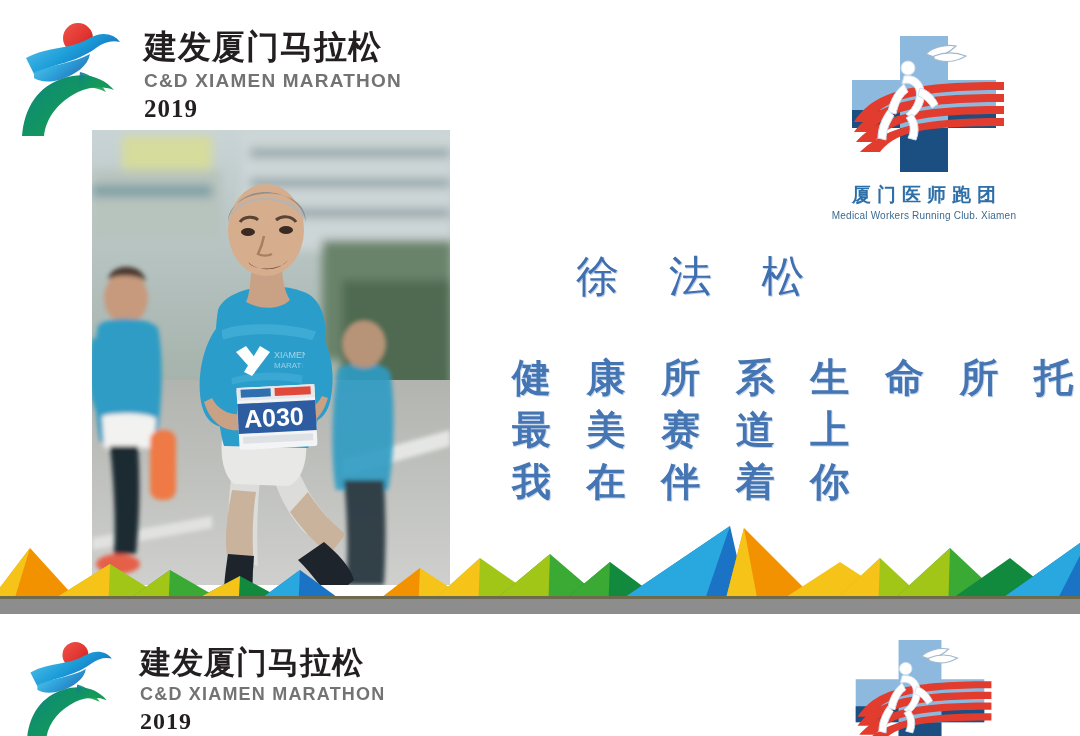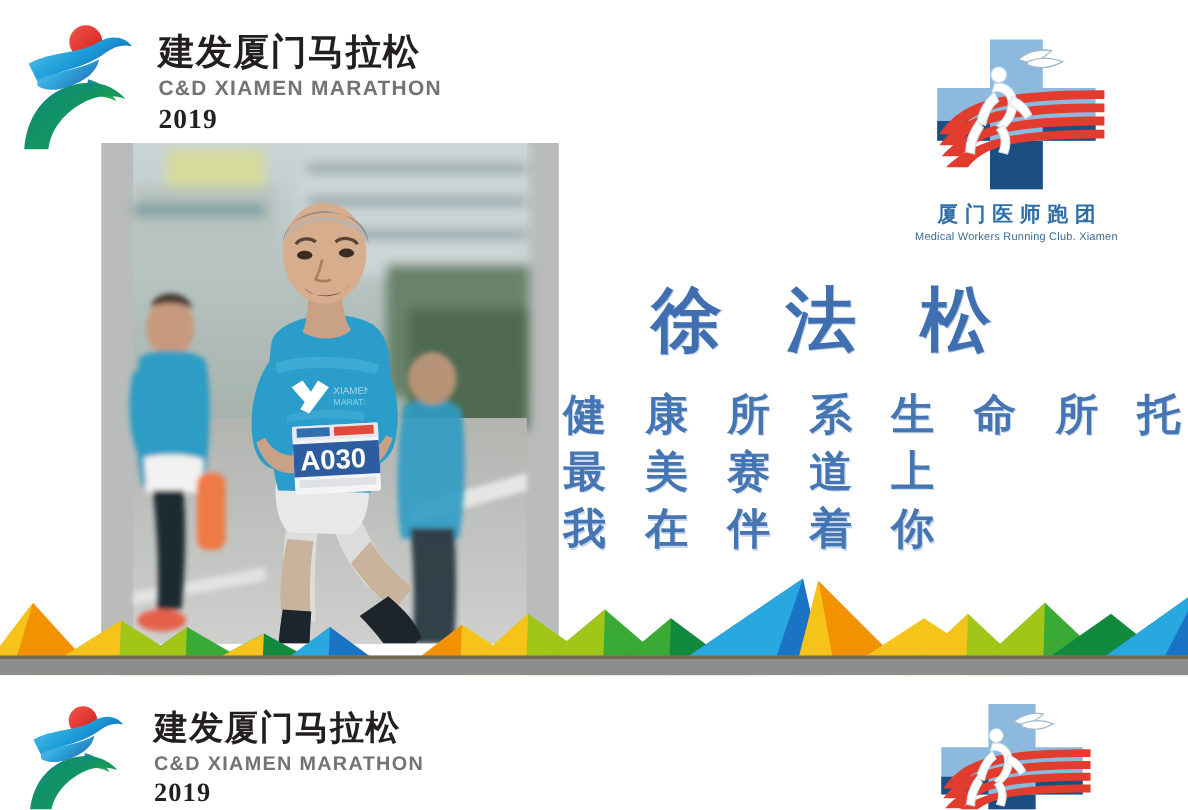--- a/index.html
+++ b/index.html
@@ -56,30 +56,30 @@
   }
   .club-en{
     font-size:10px;color:#3d6a93;letter-spacing:.2px;margin-top:2px;white-space:nowrap;
   }
 
   .club-bottom{position:absolute;right:60px;top:628px;width:200px;}
   .club-bottom .club-emblem{width:168px;height:150px;}
 
   
   .photo{
-    position:absolute;left:92px;top:130px;width:416px;height:455px;
+    position:absolute;left:92px;top:130px;width:358px;height:455px;
     overflow:hidden;background:#b9bcbb;
   }
   .photo svg{display:block;width:100%;height:100%;}
 
   
   .runner-name{
-    position:absolute;left:592px;top:248px;
+    position:absolute;left:576px;top:248px;
     font-family:"DejaVu Sans","Liberation Sans",sans-serif;
-    font-size:64px;font-weight:bold;color:#3f6fb0;letter-spacing:18px;
+    font-size:43px;font-weight:normal;color:#3f6fb0;letter-spacing:18px;
     white-space:nowrap;
     text-shadow:1px 1px 0 rgba(63,111,176,.35);
   }
   .slogan{
     position:absolute;left:512px;top:352px;
     font-family:"DejaVu Sans","Liberation Sans",sans-serif;
     font-size:39px;font-weight:bold;color:#4576b3;letter-spacing:11px;
     line-height:1.33;white-space:nowrap;
   }
   .slogan div{text-shadow:1px 1px 0 rgba(69,118,179,.3);}

